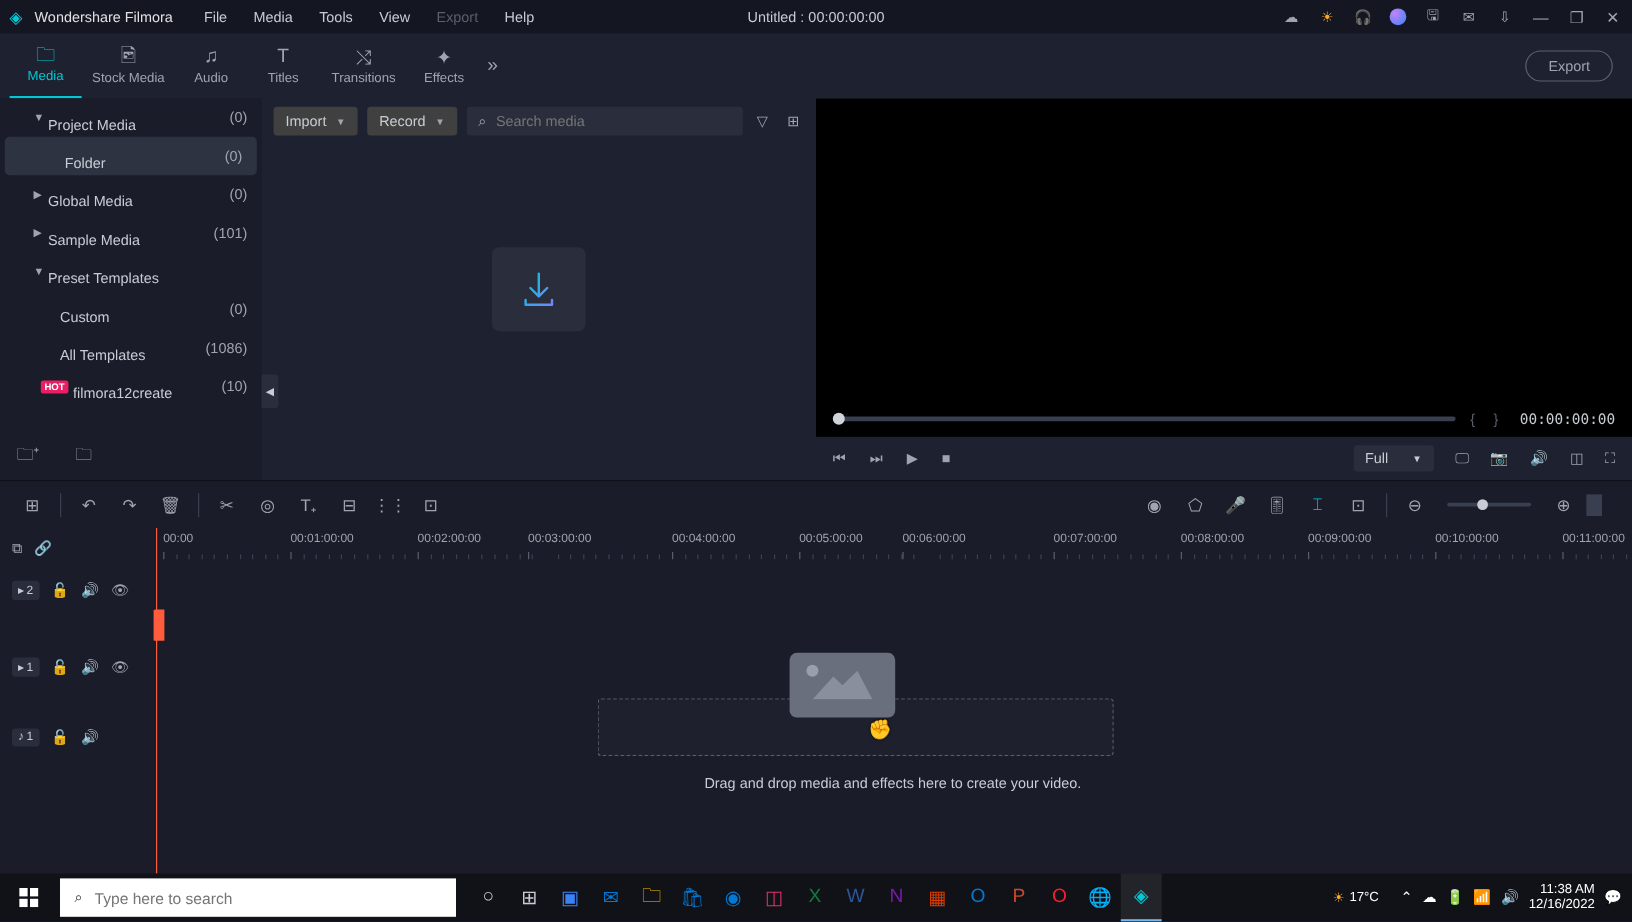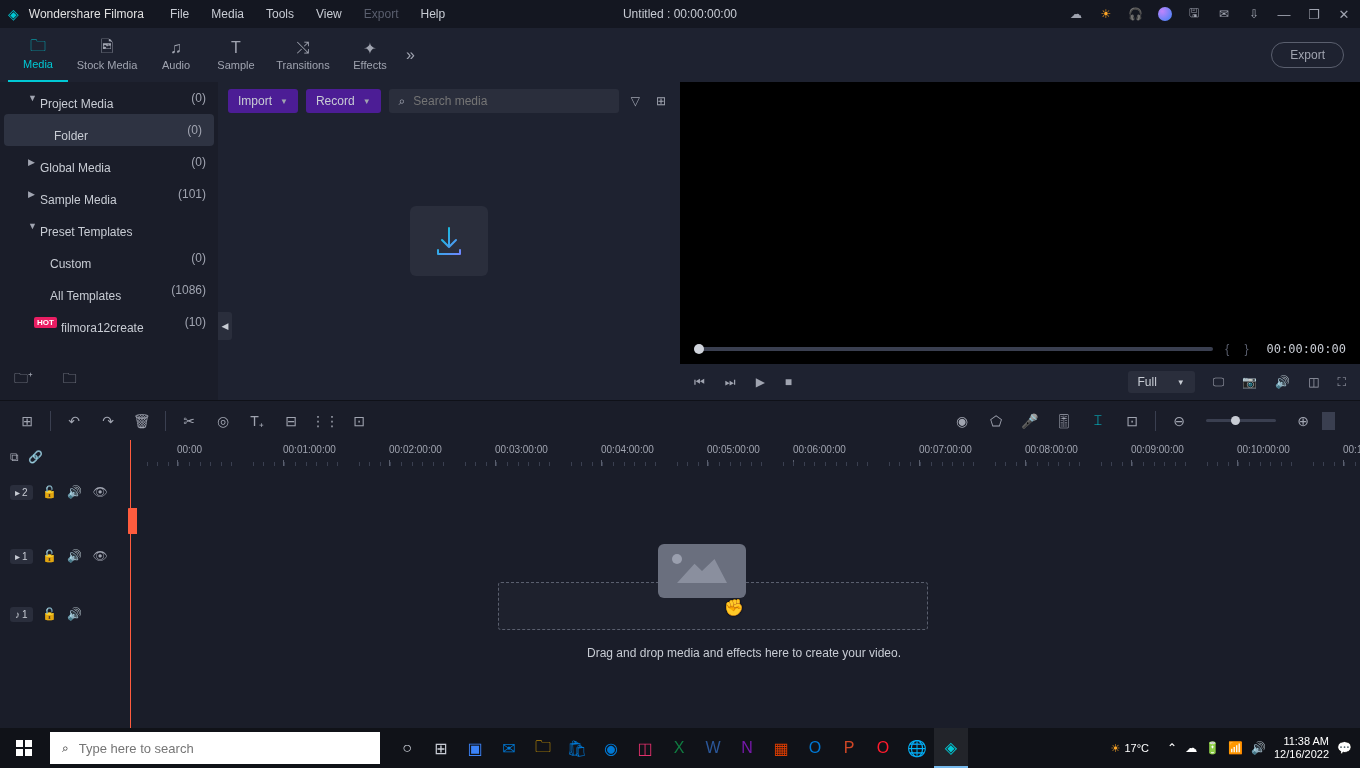--- a/index.html
+++ b/index.html
@@ -42,21 +42,21 @@
 .tree-count { color: #a0a4b0; font-size: 12px; }
 .hot-badge { background: #e91e63; color: #fff; font-size: 8px; padding: 1px 3px; border-radius: 2px; margin-right: 4px; font-weight: bold; }
 .sidebar-footer { display: flex; gap: 30px; padding: 8px 14px; position: absolute; bottom: 0; left: 0; }
 .sidebar-footer span { color: #a0a4b0; cursor: pointer; font-size: 14px; }
 .sidebar::-webkit-scrollbar { width: 6px; }
 .sidebar::-webkit-scrollbar-thumb { background: #3a3f50; border-radius: 3px; }
 
 
 .media-content { flex: 1; display: flex; flex-direction: column; }
 .media-toolbar { height: 38px; display: flex; align-items: center; gap: 8px; padding: 0 10px; background: #1e2230; }
-.dropdown { display: flex; align-items: center; gap: 8px; background: #4c1d95; padding: 5px 10px; border-radius: 3px; cursor: pointer; font-size: 12px; }
+.dropdown { display: flex; align-items: center; gap: 8px; background: #404040; padding: 5px 10px; border-radius: 3px; cursor: pointer; font-size: 12px; }
 .dropdown .chev { font-size: 8px; color: #a0a4b0; }
 .search-box { flex: 1; display: flex; align-items: center; gap: 8px; background: #2a2e3c; padding: 5px 10px; border-radius: 3px; }
 .search-box input { background: none; border: none; outline: none; color: #c8ccd4; font-size: 12px; flex: 1; }
 .tb-icon { color: #a0a4b0; cursor: pointer; padding: 4px; }
 .drop-area { flex: 1; display: flex; flex-direction: column; align-items: center; justify-content: center; }
 .drop-box { width: 78px; height: 70px; background: #2a2e3c; border-radius: 6px; display: flex; align-items: center; justify-content: center; margin-bottom: 38px; }
 .drop-box svg { width: 34px; height: 34px; }
 .drop-text { color: #c8ccd4; font-size: 12px; line-height: 1.6; text-align: center; }
 .drop-text a { color: #00c8d4; text-decoration: underline; }
 
@@ -89,21 +89,21 @@
 
 .timeline { height: 288px; background: #1a1d29; display: flex; }
 .tl-left { width: 128px; background: #1a1d29; }
 .tl-track-head { height: 36px; display: flex; align-items: center; gap: 10px; padding: 0 10px; }
 .tl-track-head .to { color: #a0a4b0; cursor: pointer; font-size: 12px; }
 .tl-track-head.header { height: 34px; }
 .track-label { display: flex; align-items: center; gap: 2px; background: #2a2e3c; padding: 2px 5px; border-radius: 3px; font-size: 10px; }
 
 .tl-right-area { flex: 1; position: relative; overflow: hidden; }
 .ruler { height: 34px; display: flex; align-items: center; position: relative; font-size: 10px; color: #a0a4b0; }
-.ruler-tick { position: absolute; top: 4px; margin-left: 41px; }
+.ruler-tick { position: absolute; top: 4px; }
 .ruler-tick::after { content: ""; position: absolute; left: 0; top: 16px; width: 1px; height: 6px; background: #5a5f6e; }
 .ruler-sub { position: absolute; top: 22px; width: 1px; height: 4px; background: #3a3f50; }
 .tracks-area { position: relative; height: 254px; }
 .playhead { position: absolute; left: 2px; top: 0; width: 1px; height: 288px; background: #ff5c3e; z-index: 3; }
 .playhead-knob { position: absolute; left: -6px; top: 68px; width: 13px; height: 26px; background: #ff5c3e; border-radius: 6px 0 0 6px; }
 
 .drop-zone { position: absolute; left: 370px; top: 108px; width: 430px; height: 48px; border: 1px dashed #5a5f6e; border-radius: 3px; background: #22263280; }
 .drop-zone-text { position: absolute; left: 0; right: 0; top: 172px; text-align: center; font-size: 12px; color: #c8ccd4; }
 .drag-ghost { position: absolute; left: 530px; top: 70px; width: 88px; height: 54px; background: #6a6f7e; border-radius: 6px; display: flex; align-items: center; justify-content: center; z-index: 4; }
 .drag-ghost .mountain { width: 50px; height: 24px; background: #8a8f9e; clip-path: polygon(0 100%, 35% 20%, 50% 50%, 75% 0, 100% 100%); }
@@ -158,21 +158,21 @@
   <div class="main-tab" style="width:78px">
       <span class="tab-ico">🖻</span>
       <span>Stock Media</span>
     </div>
   <div class="main-tab">
       <span class="tab-ico">♫</span>
       <span>Audio</span>
     </div>
   <div class="main-tab">
       <span class="tab-ico">T</span>
-      <span>Sample</span>
+      <span>Titles</span>
     </div>
   <div class="main-tab" style="width:74px">
       <span class="tab-ico">⤭</span>
       <span>Transitions</span>
     </div>
   <div class="main-tab">
       <span class="tab-ico">✦</span>
       <span>Effects</span>
     </div>
   <span class="more">»</span>
@@ -372,21 +372,21 @@
         <div class="ruler-tick" style="left: 220px;">00:02:00:00</div>
         <div class="ruler-sub" style="left: 230.6px;"></div>
         <div class="ruler-sub" style="left: 241.2px;"></div>
         <div class="ruler-sub" style="left: 251.8px;"></div>
         <div class="ruler-sub" style="left: 262.4px;"></div>
         <div class="ruler-sub" style="left: 273px;"></div>
         <div class="ruler-sub" style="left: 283.6px;"></div>
         <div class="ruler-sub" style="left: 294.2px;"></div>
         <div class="ruler-sub" style="left: 304.8px;"></div>
         <div class="ruler-sub" style="left: 315.4px;"></div>
-        <div class="ruler-tick" style="left: 326px;">00:03:00:00</div>
+        <div class="ruler-tick" style="left: 312px;">00:03:00:00</div>
         <div class="ruler-sub" style="left: 336.6px;"></div>
         <div class="ruler-sub" style="left: 347.2px;"></div>
         <div class="ruler-sub" style="left: 357.8px;"></div>
         <div class="ruler-sub" style="left: 368.4px;"></div>
         <div class="ruler-sub" style="left: 379px;"></div>
         <div class="ruler-sub" style="left: 389.6px;"></div>
         <div class="ruler-sub" style="left: 400.2px;"></div>
         <div class="ruler-sub" style="left: 410.8px;"></div>
         <div class="ruler-sub" style="left: 421.4px;"></div>
         <div class="ruler-tick" style="left: 432px;">00:04:00:00</div>

